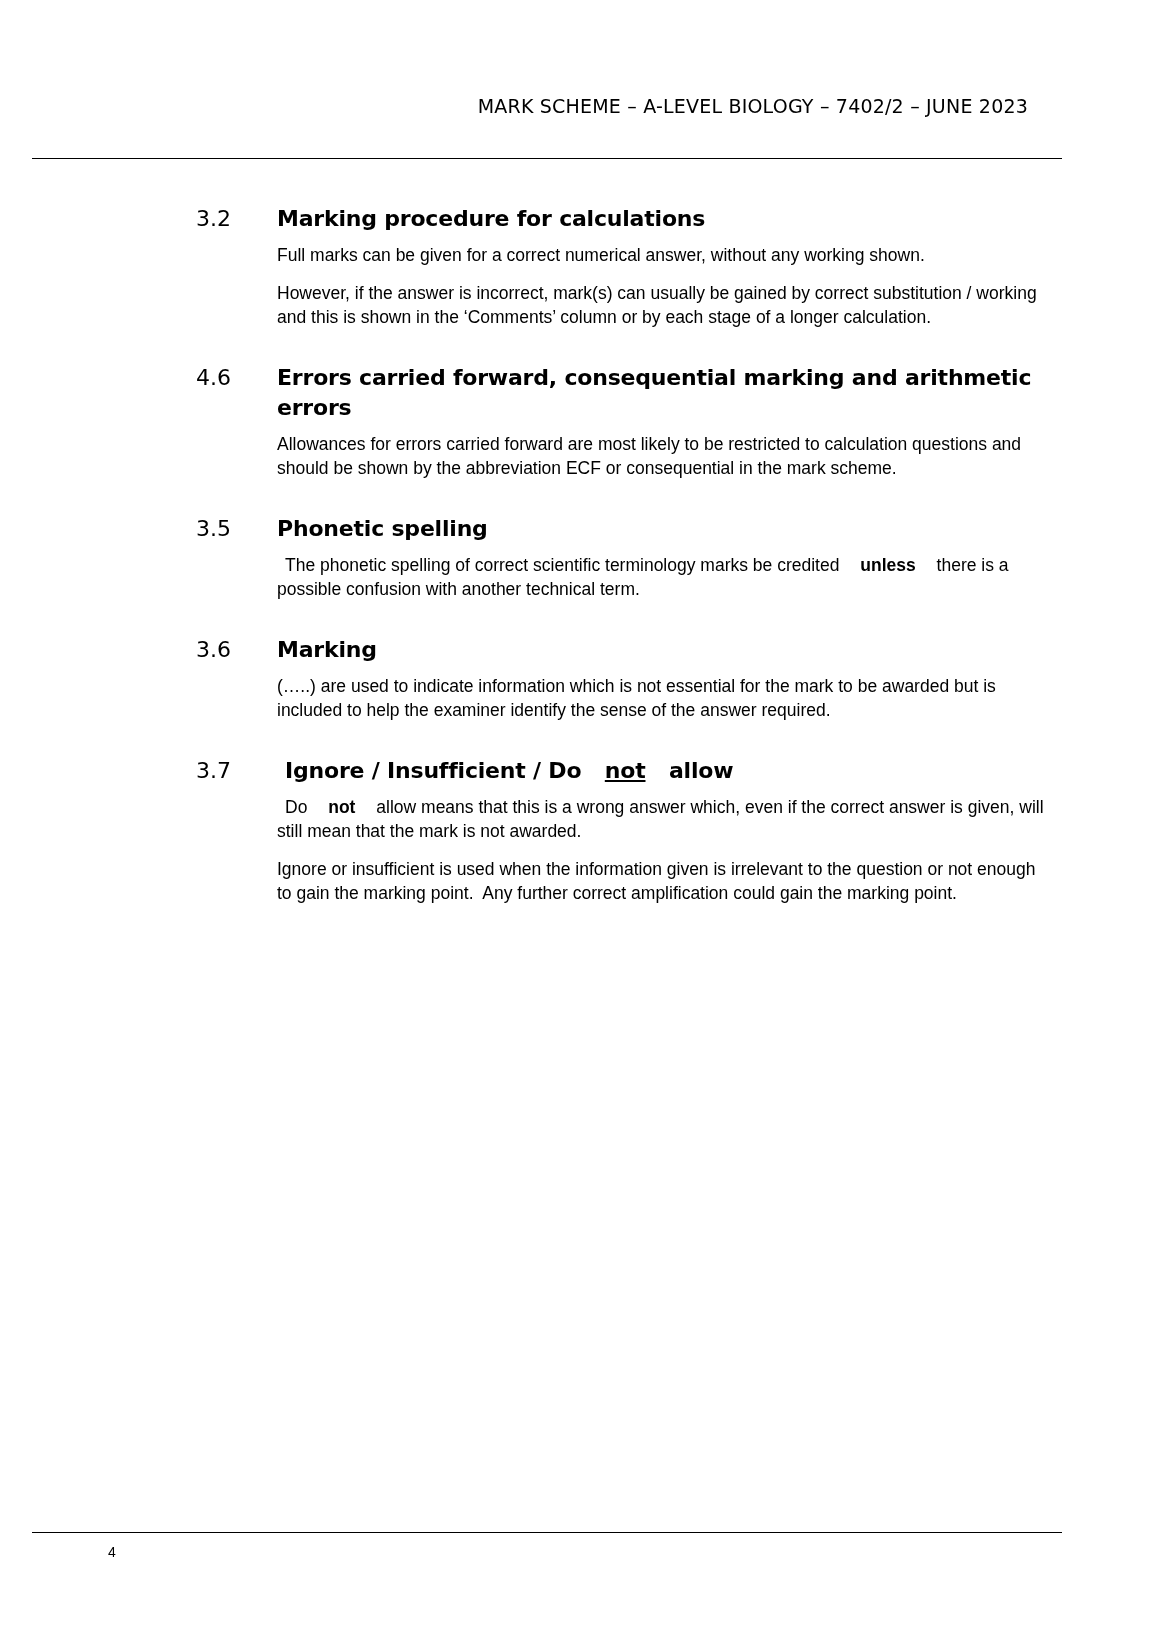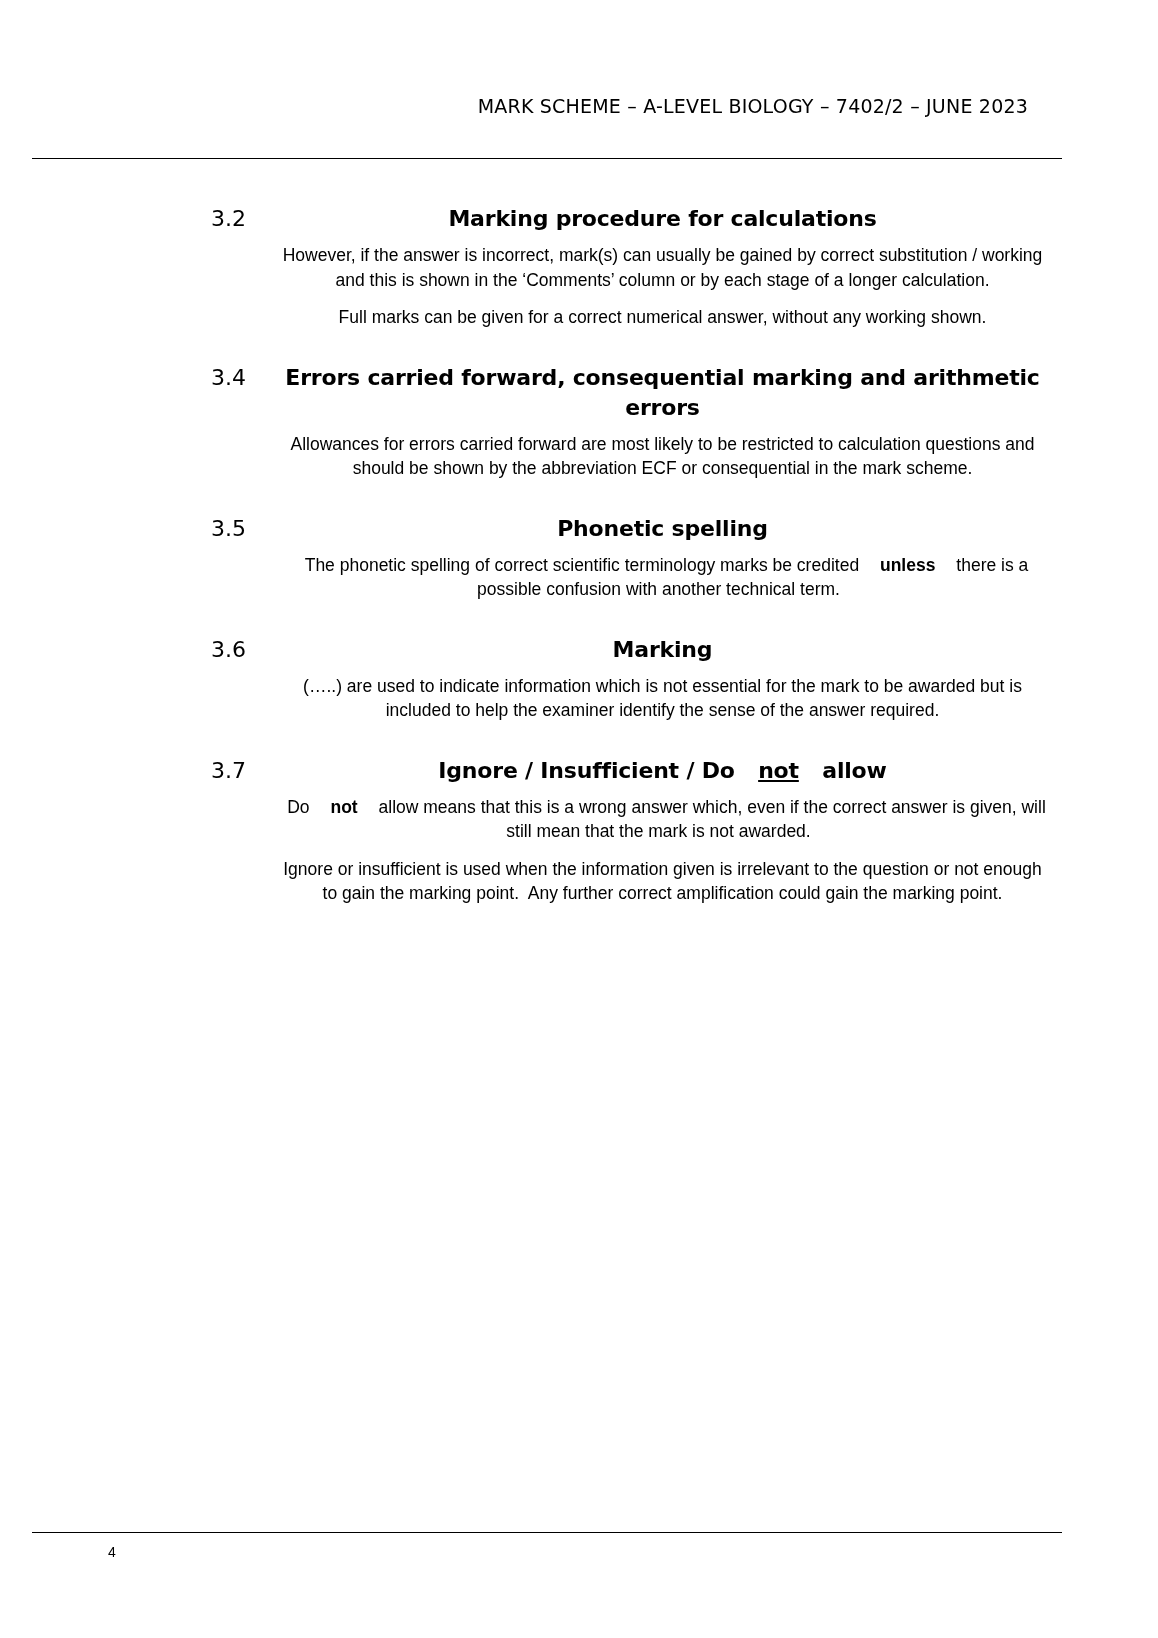--- a/index.html
+++ b/index.html
@@ -43,21 +43,21 @@
     top: 1512px;
     font-size: 14px;
   }
 
   .content {
     position: absolute;
     left: 148px;
     top: 156px;
     width: 884px;
   }
-  .sec { display: flex; margin-bottom: 17px; text-align: center; }
+  .sec { display: flex; margin-bottom: 17px; }
   .sec-num {
     width: 65px;
     flex: 0 0 65px;
     font-family: "DejaVu Sans", sans-serif;
     font-size: 22px;
     line-height: 30px;
   }
   .sec-body { flex: 1 1 auto; max-width: 819px; }
   .sec-heading {
     font-family: "DejaVu Sans", sans-serif;
@@ -84,28 +84,28 @@
 
   <div class="doc-header">MARK SCHEME – A-LEVEL BIOLOGY – 7402/2 – JUNE 2023</div>
   <div class="top-rule"></div>
 
   <div class="content">
 
     <div class="sec">
       <div class="sec-num">3.2</div>
       <div class="sec-body">
         <h2 class="sec-heading">Marking procedure for calculations</h2>
+        <p>Full marks can be given for a correct numerical answer, without any working shown.</p>
         <p>However, if the answer is incorrect, mark(s) can usually be gained by correct substitution / working and this is shown in the ‘Comments’ column or by each stage of a longer calculation.</p>
-        <p>Full marks can be given for a correct numerical answer, without any working shown.</p>
       </div>
     </div>
 
 
     <div class="sec">
-      <div class="sec-num">3.4</div>
+      <div class="sec-num">4.6</div>
       <div class="sec-body">
         <h2 class="sec-heading">Errors carried forward, consequential marking and arithmetic errors</h2>
         <p>Allowances for errors carried forward are most likely to be restricted to calculation questions and should be shown by the abbreviation ECF or consequential in the mark scheme.</p>
       </div>
     </div>
 
     <div class="sec">
       <div class="sec-num">3.5</div>
       <div class="sec-body">
         <h2 class="sec-heading">Phonetic spelling</h2>

